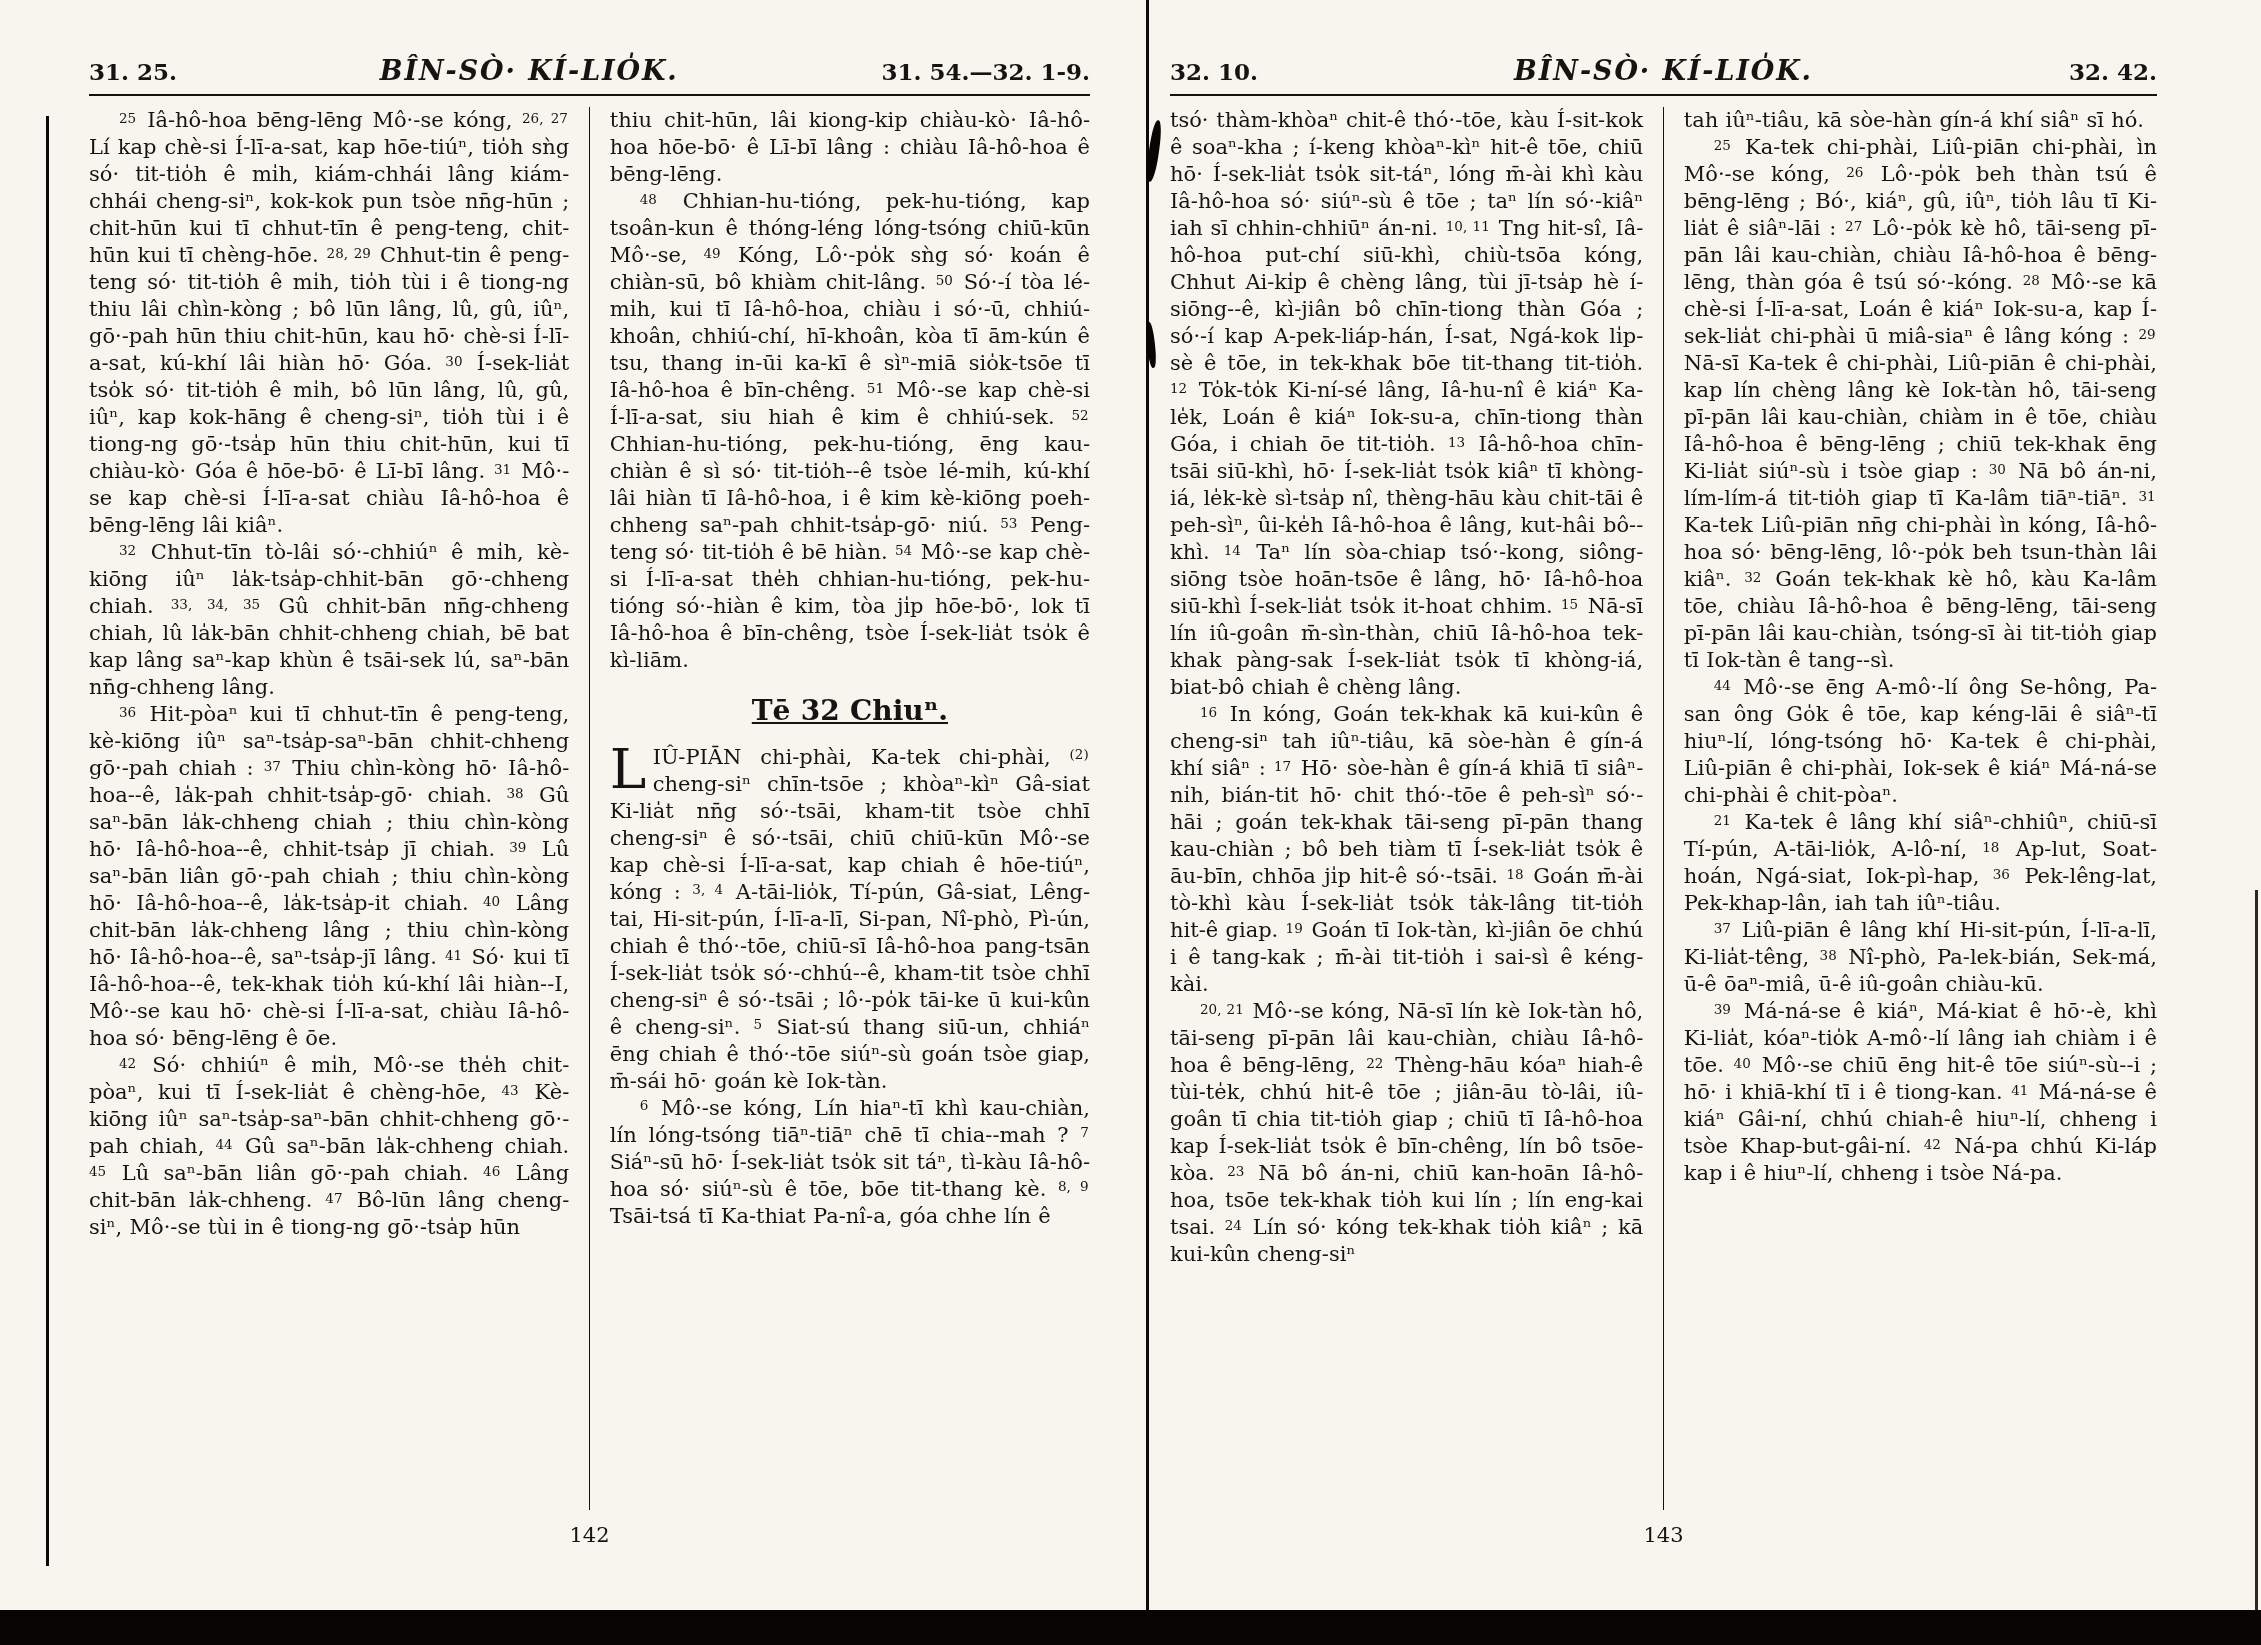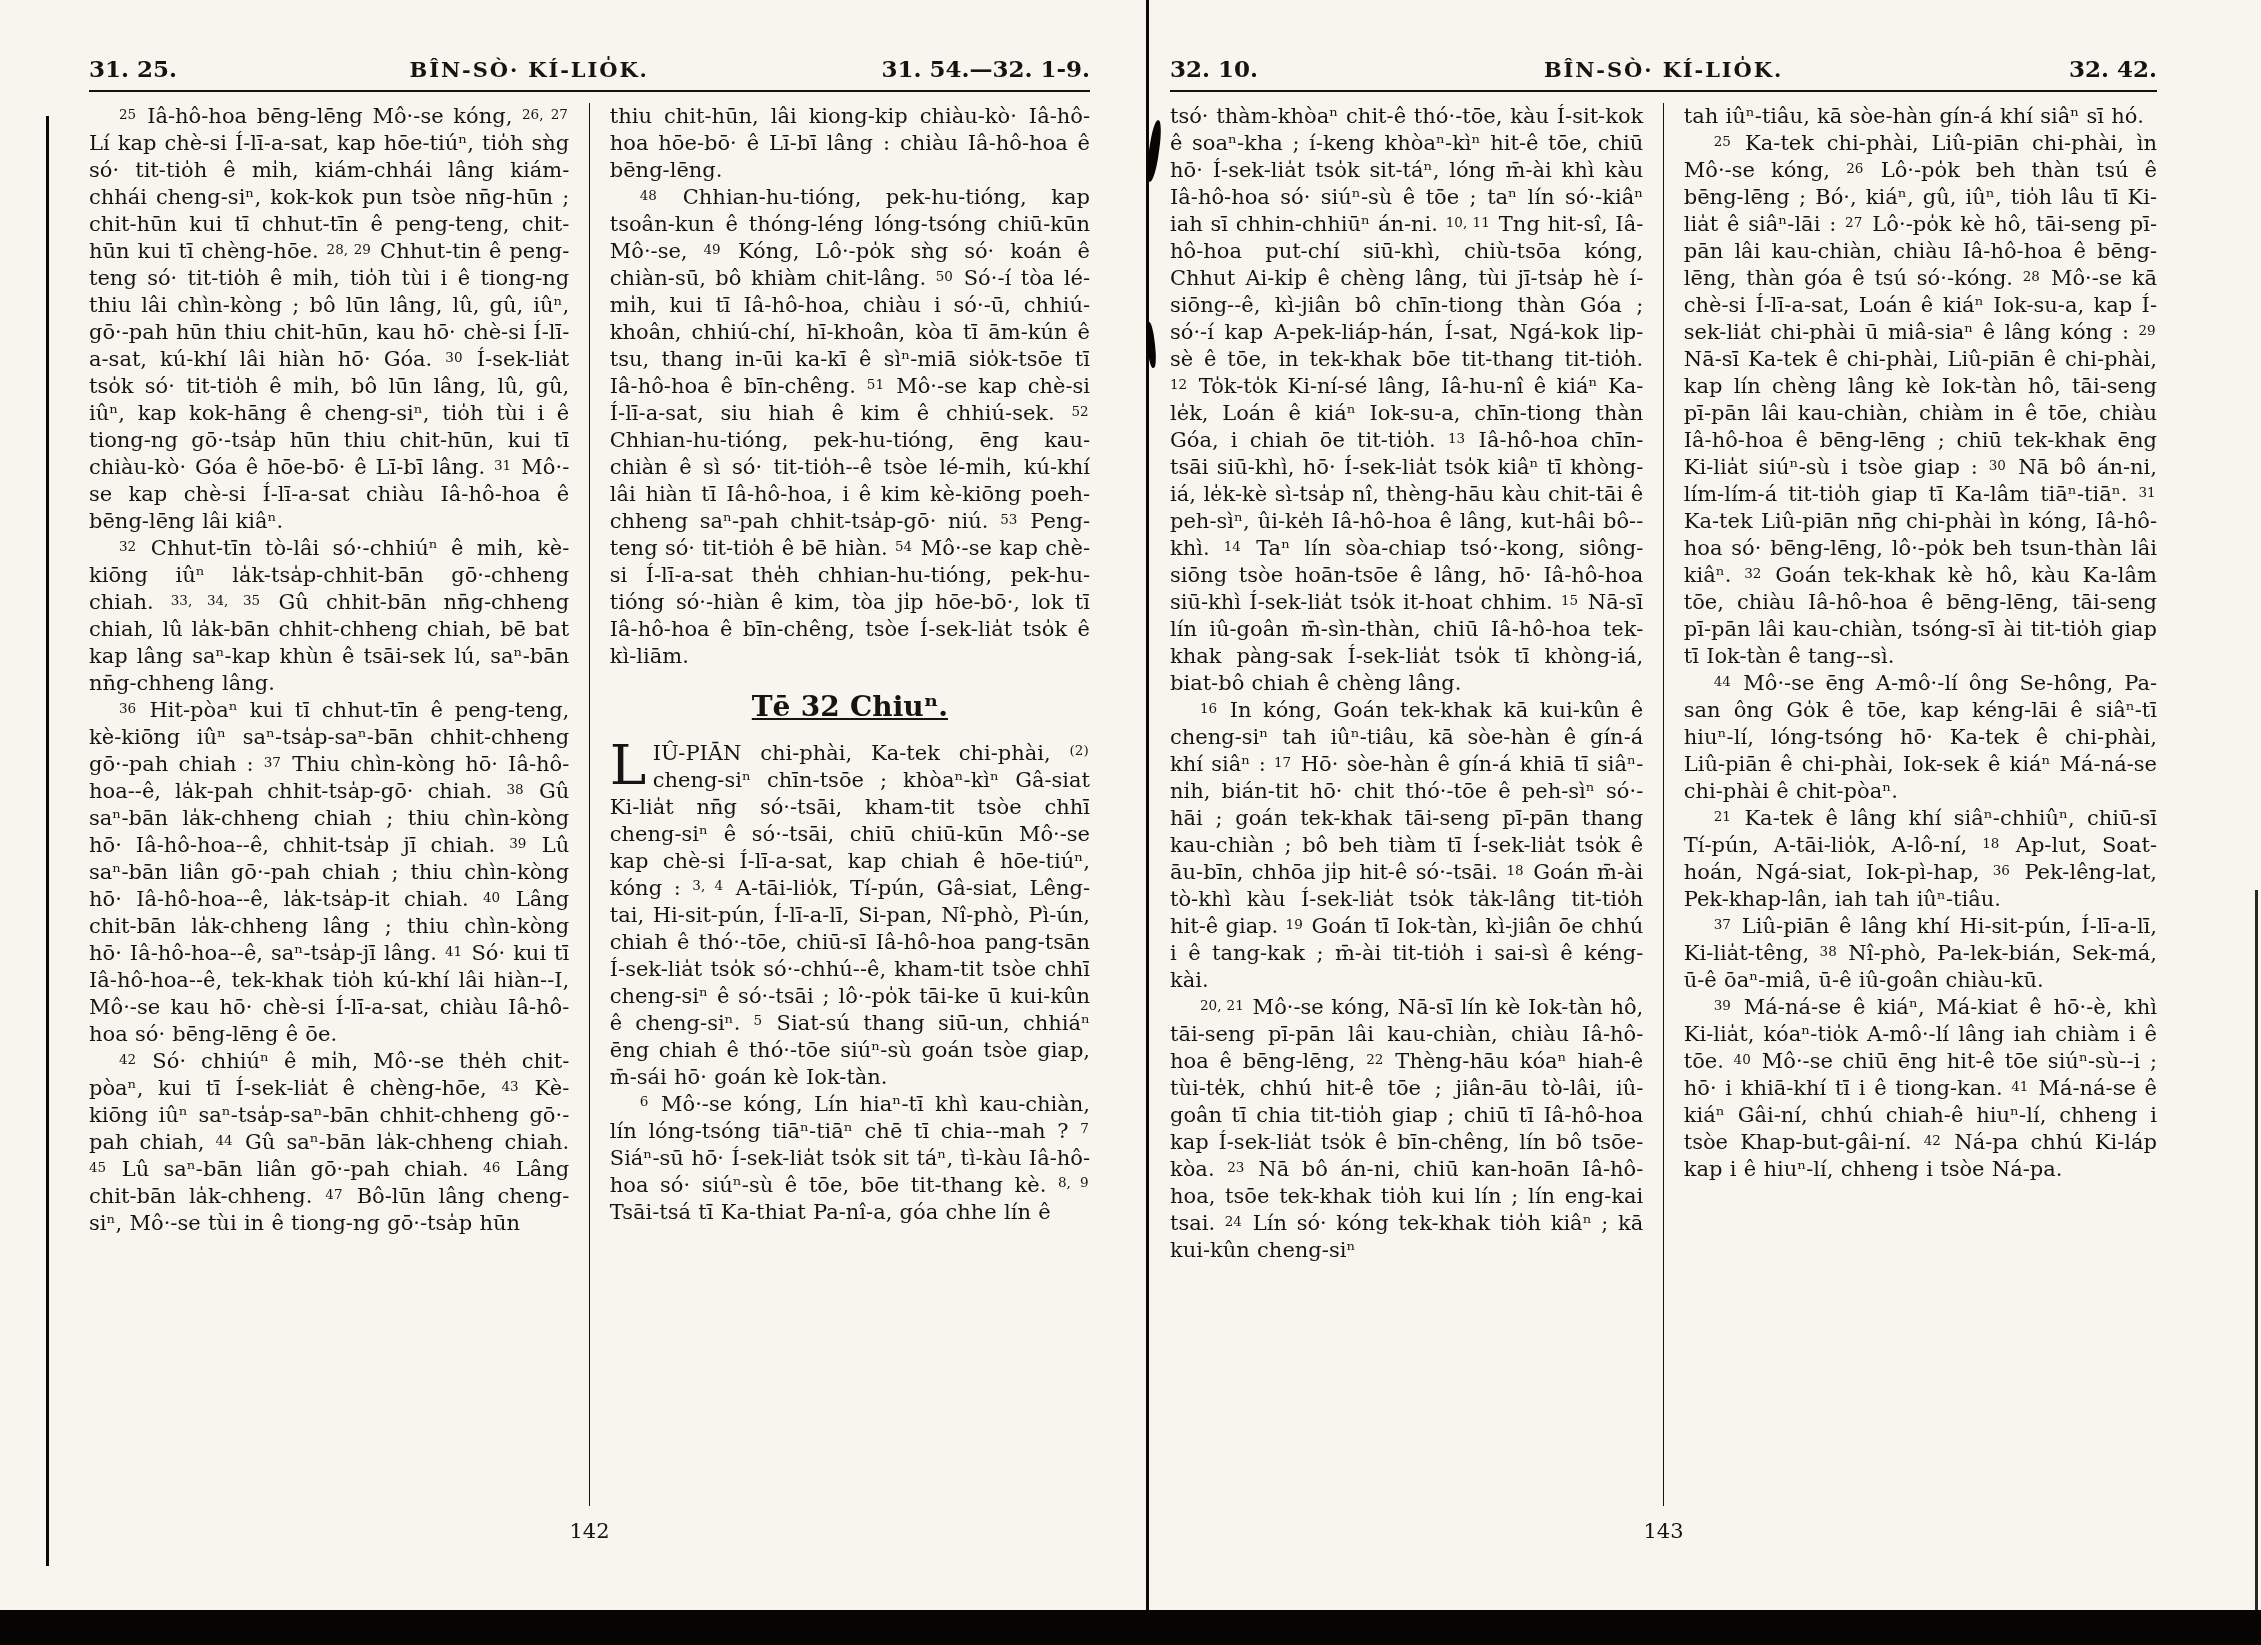--- a/index.html
+++ b/index.html
@@ -7,21 +7,21 @@
     width:2261px;height:1645px;position:relative;overflow:hidden;
     background:#f7f5ee;color:#161412;
     font-family:"DejaVu Serif","Liberation Serif",serif;
   }
   .page{position:absolute;top:0;height:1645px;box-sizing:border-box;}
   #page-left{left:16px;width:1131px;padding:55px 57px 0 73px;}
   #page-right{left:1075px;width:1131px;padding:55px 49px 0 95px;}
 
   .running-head{display:flex;justify-content:space-between;align-items:baseline;
     font-weight:bold;font-size:23px;}
-  .running-title{font-size:21px;letter-spacing:1.9px;}
+  .running-title{font-size:27px;letter-spacing:1.9px;font-style:italic;}
   .head-rule{border:none;border-top:2.6px solid #14110e;margin:7.7px 0 0 0;}
 
   .page-body{display:flex;margin-top:11.6px;height:1403px;overflow:hidden;}
   .col{flex:1 1 0;min-width:0;text-align:justify;font-size:21px;line-height:27px;
     word-spacing:0.6px;}
   .col-divider{flex:0 0 auto;width:1.9px;background:#14110e;margin:0 19.3px;}
 
   .para{margin:0;}
   .para.indent{text-indent:30px;}
   sup.v{font-size:13.5px;line-height:0;vertical-align:4.5px;padding-right:1.3px;}

